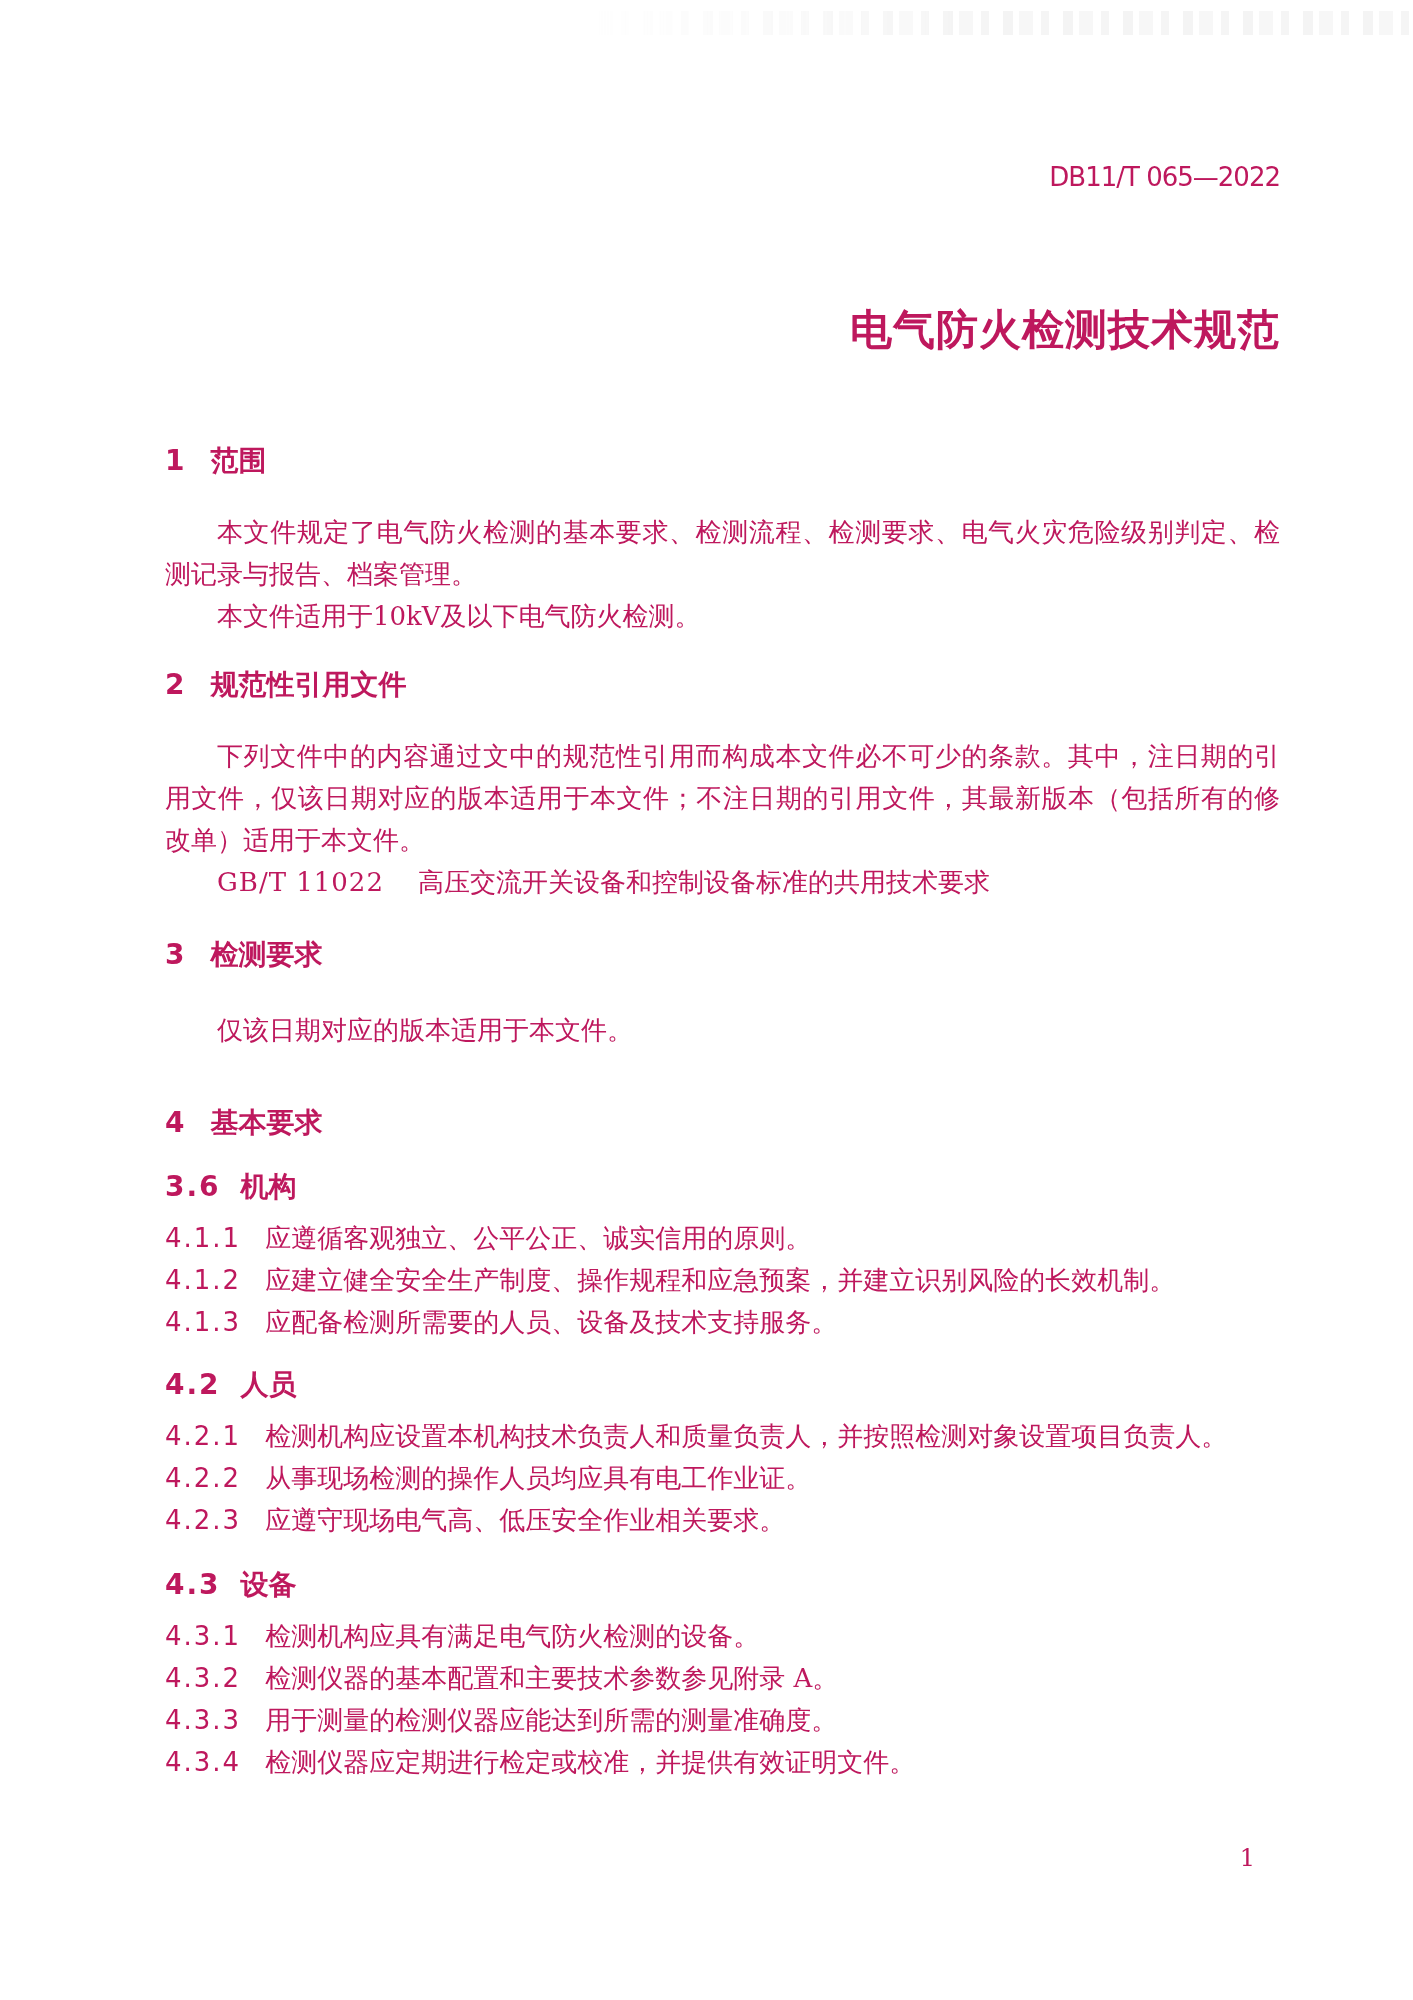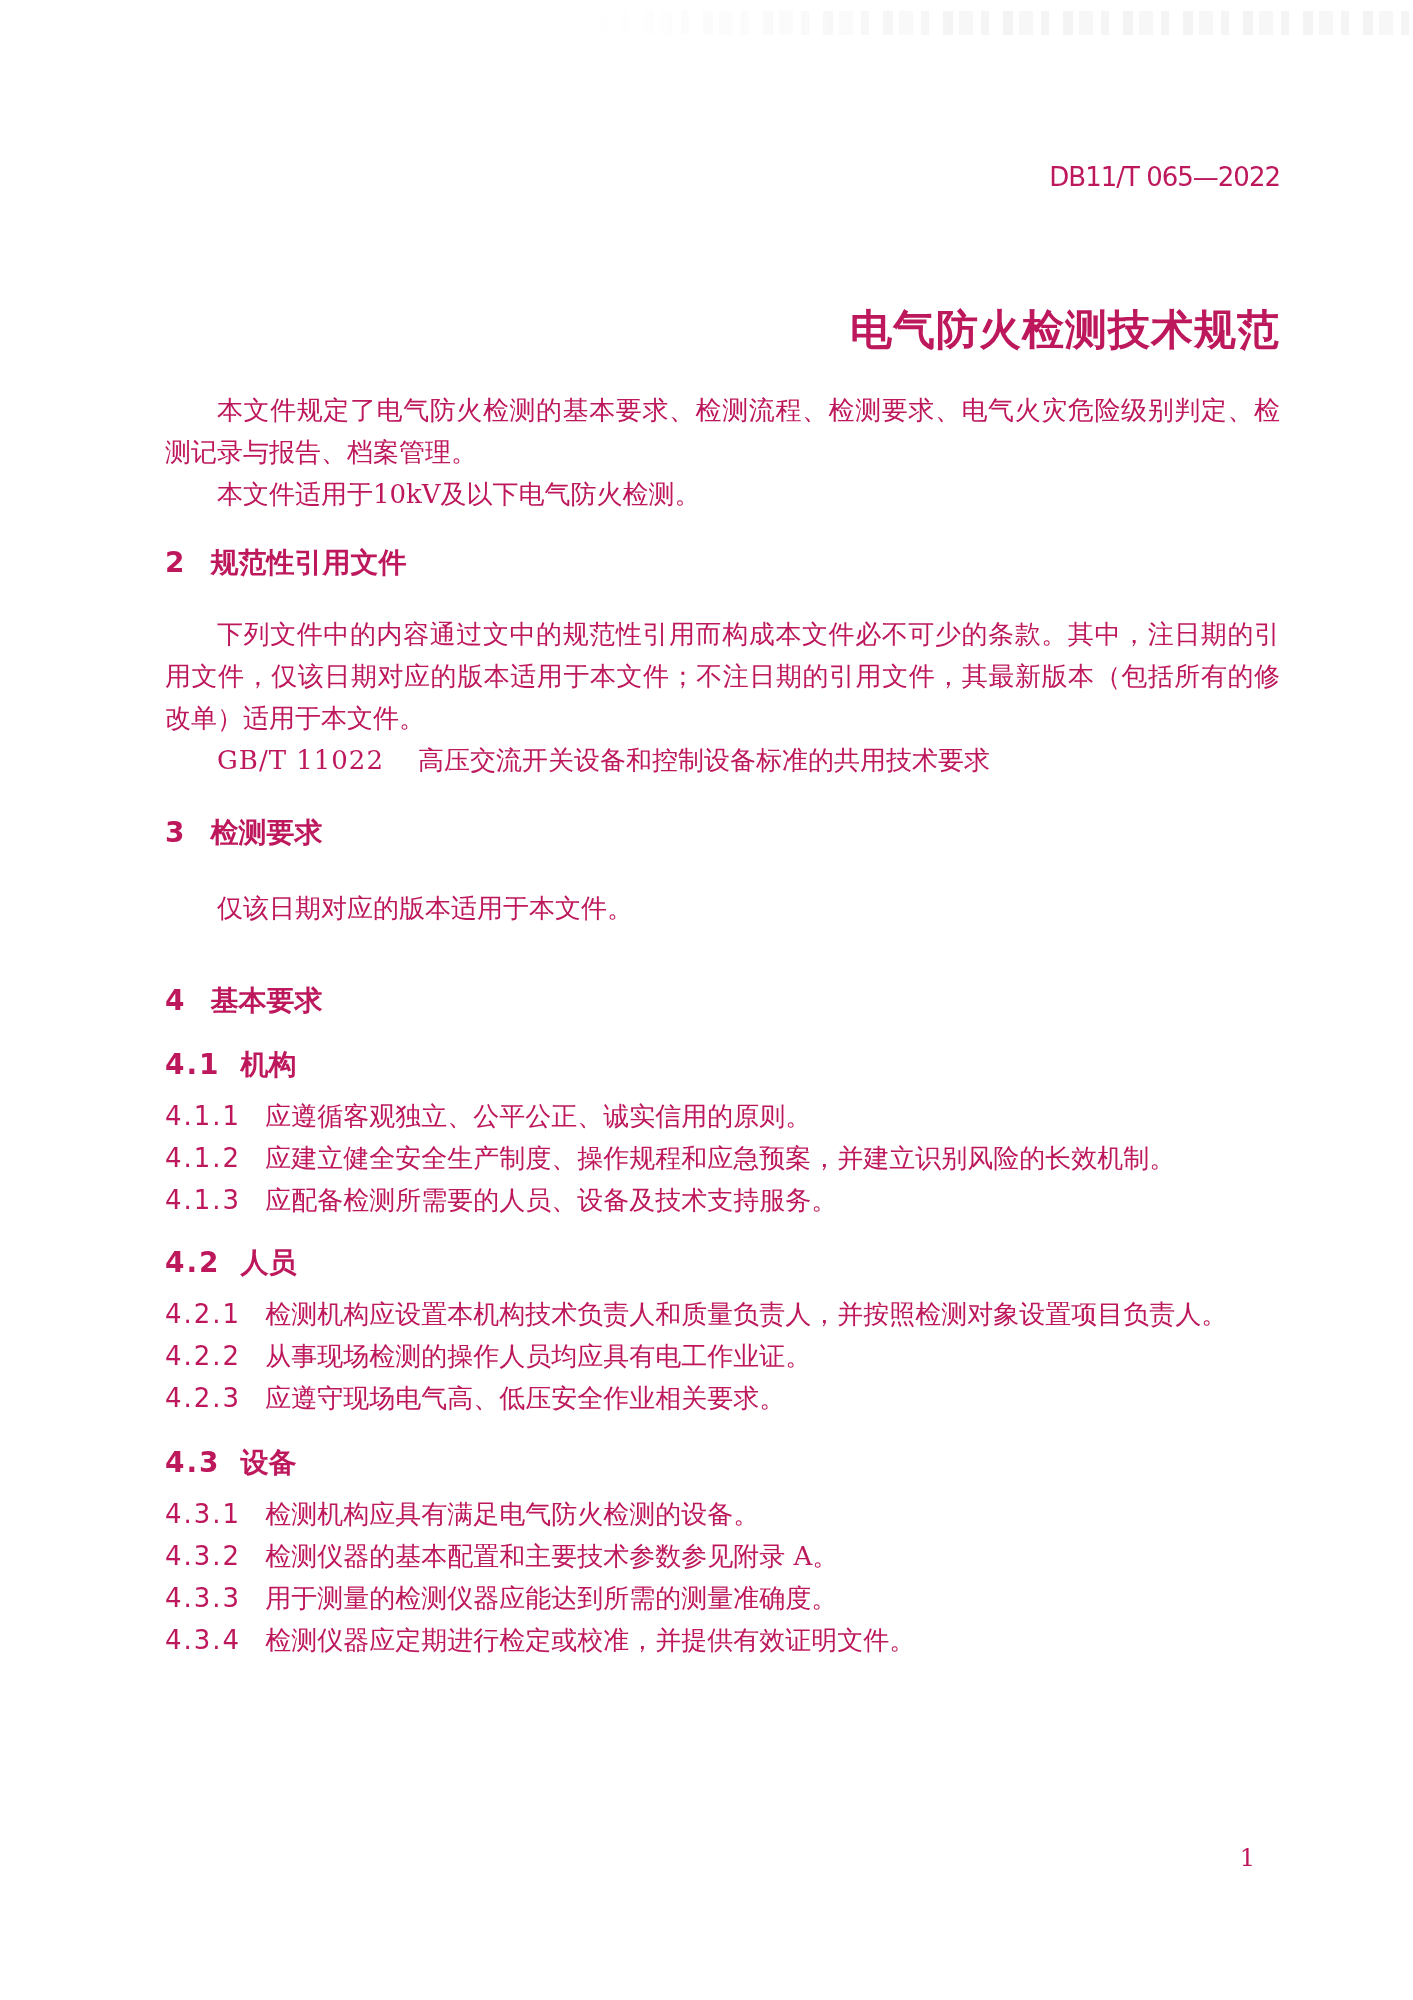--- a/index.html
+++ b/index.html
@@ -111,39 +111,40 @@
 
   <div class="content">
 
     <div class="doc-header">
       <span class="doc-code">DB11/T 065—2022</span>
     </div>
 
     <h1 class="doc-title">电气防火检测技术规范</h1>
 
     <section id="s1">
+      <h2 class="sec-h" id="s1h"><span class="sec-num">1</span><span>范围</span></h2>
       <p class="body-p first-after-h">本文件规定了电气防火检测的基本要求、检测流程、检测要求、电气火灾危险级别判定、检测记录与报告、档案管理。</p>
       <p class="body-p">本文件适用于10kV及以下电气防火检测。</p>
     </section>
 
     <section id="s2">
       <h2 class="sec-h" id="s2h"><span class="sec-num">2</span><span>规范性引用文件</span></h2>
       <p class="body-p first-after-h">下列文件中的内容通过文中的规范性引用而构成本文件必不可少的条款。其中，注日期的引用文件，仅该日期对应的版本适用于本文件；不注日期的引用文件，其最新版本（包括所有的修改单）适用于本文件。</p>
       <p class="ref-line"><span class="ref-code">GB/T 11022</span><span>高压交流开关设备和控制设备标准的共用技术要求</span></p>
     </section>
 
     <section id="s3">
       <h2 class="sec-h" id="s3h"><span class="sec-num">3</span><span>检测要求</span></h2>
       <p class="body-p first-after-h">仅该日期对应的版本适用于本文件。</p>
     </section>
 
     <section id="s4">
       <h2 class="sec-h" id="s4h"><span class="sec-num">4</span><span>基本要求</span></h2>
 
-      <h3 class="sub-h" id="s41h"><span class="sec-num">4.1</span><span>机构</span></h3>
+      <h3 class="sub-h" id="s41h"><span class="sec-num">3.6</span><span>机构</span></h3>
       <div class="clauses">
         <div class="clause"><span class="clause-num">4.1.1</span><span>应遵循客观独立、公平公正、诚实信用的原则。</span></div>
         <div class="clause"><span class="clause-num">4.1.2</span><span>应建立健全安全生产制度、操作规程和应急预案，并建立识别风险的长效机制。</span></div>
         <div class="clause"><span class="clause-num">4.1.3</span><span>应配备检测所需要的人员、设备及技术支持服务。</span></div>
       </div>
 
       <h3 class="sub-h" id="s42h"><span class="sec-num">4.2</span><span>人员</span></h3>
       <div class="clauses">
         <div class="clause"><span class="clause-num">4.2.1</span><span>检测机构应设置本机构技术负责人和质量负责人，并按照检测对象设置项目负责人。</span></div>
         <div class="clause"><span class="clause-num">4.2.2</span><span>从事现场检测的操作人员均应具有电工作业证。</span></div>

